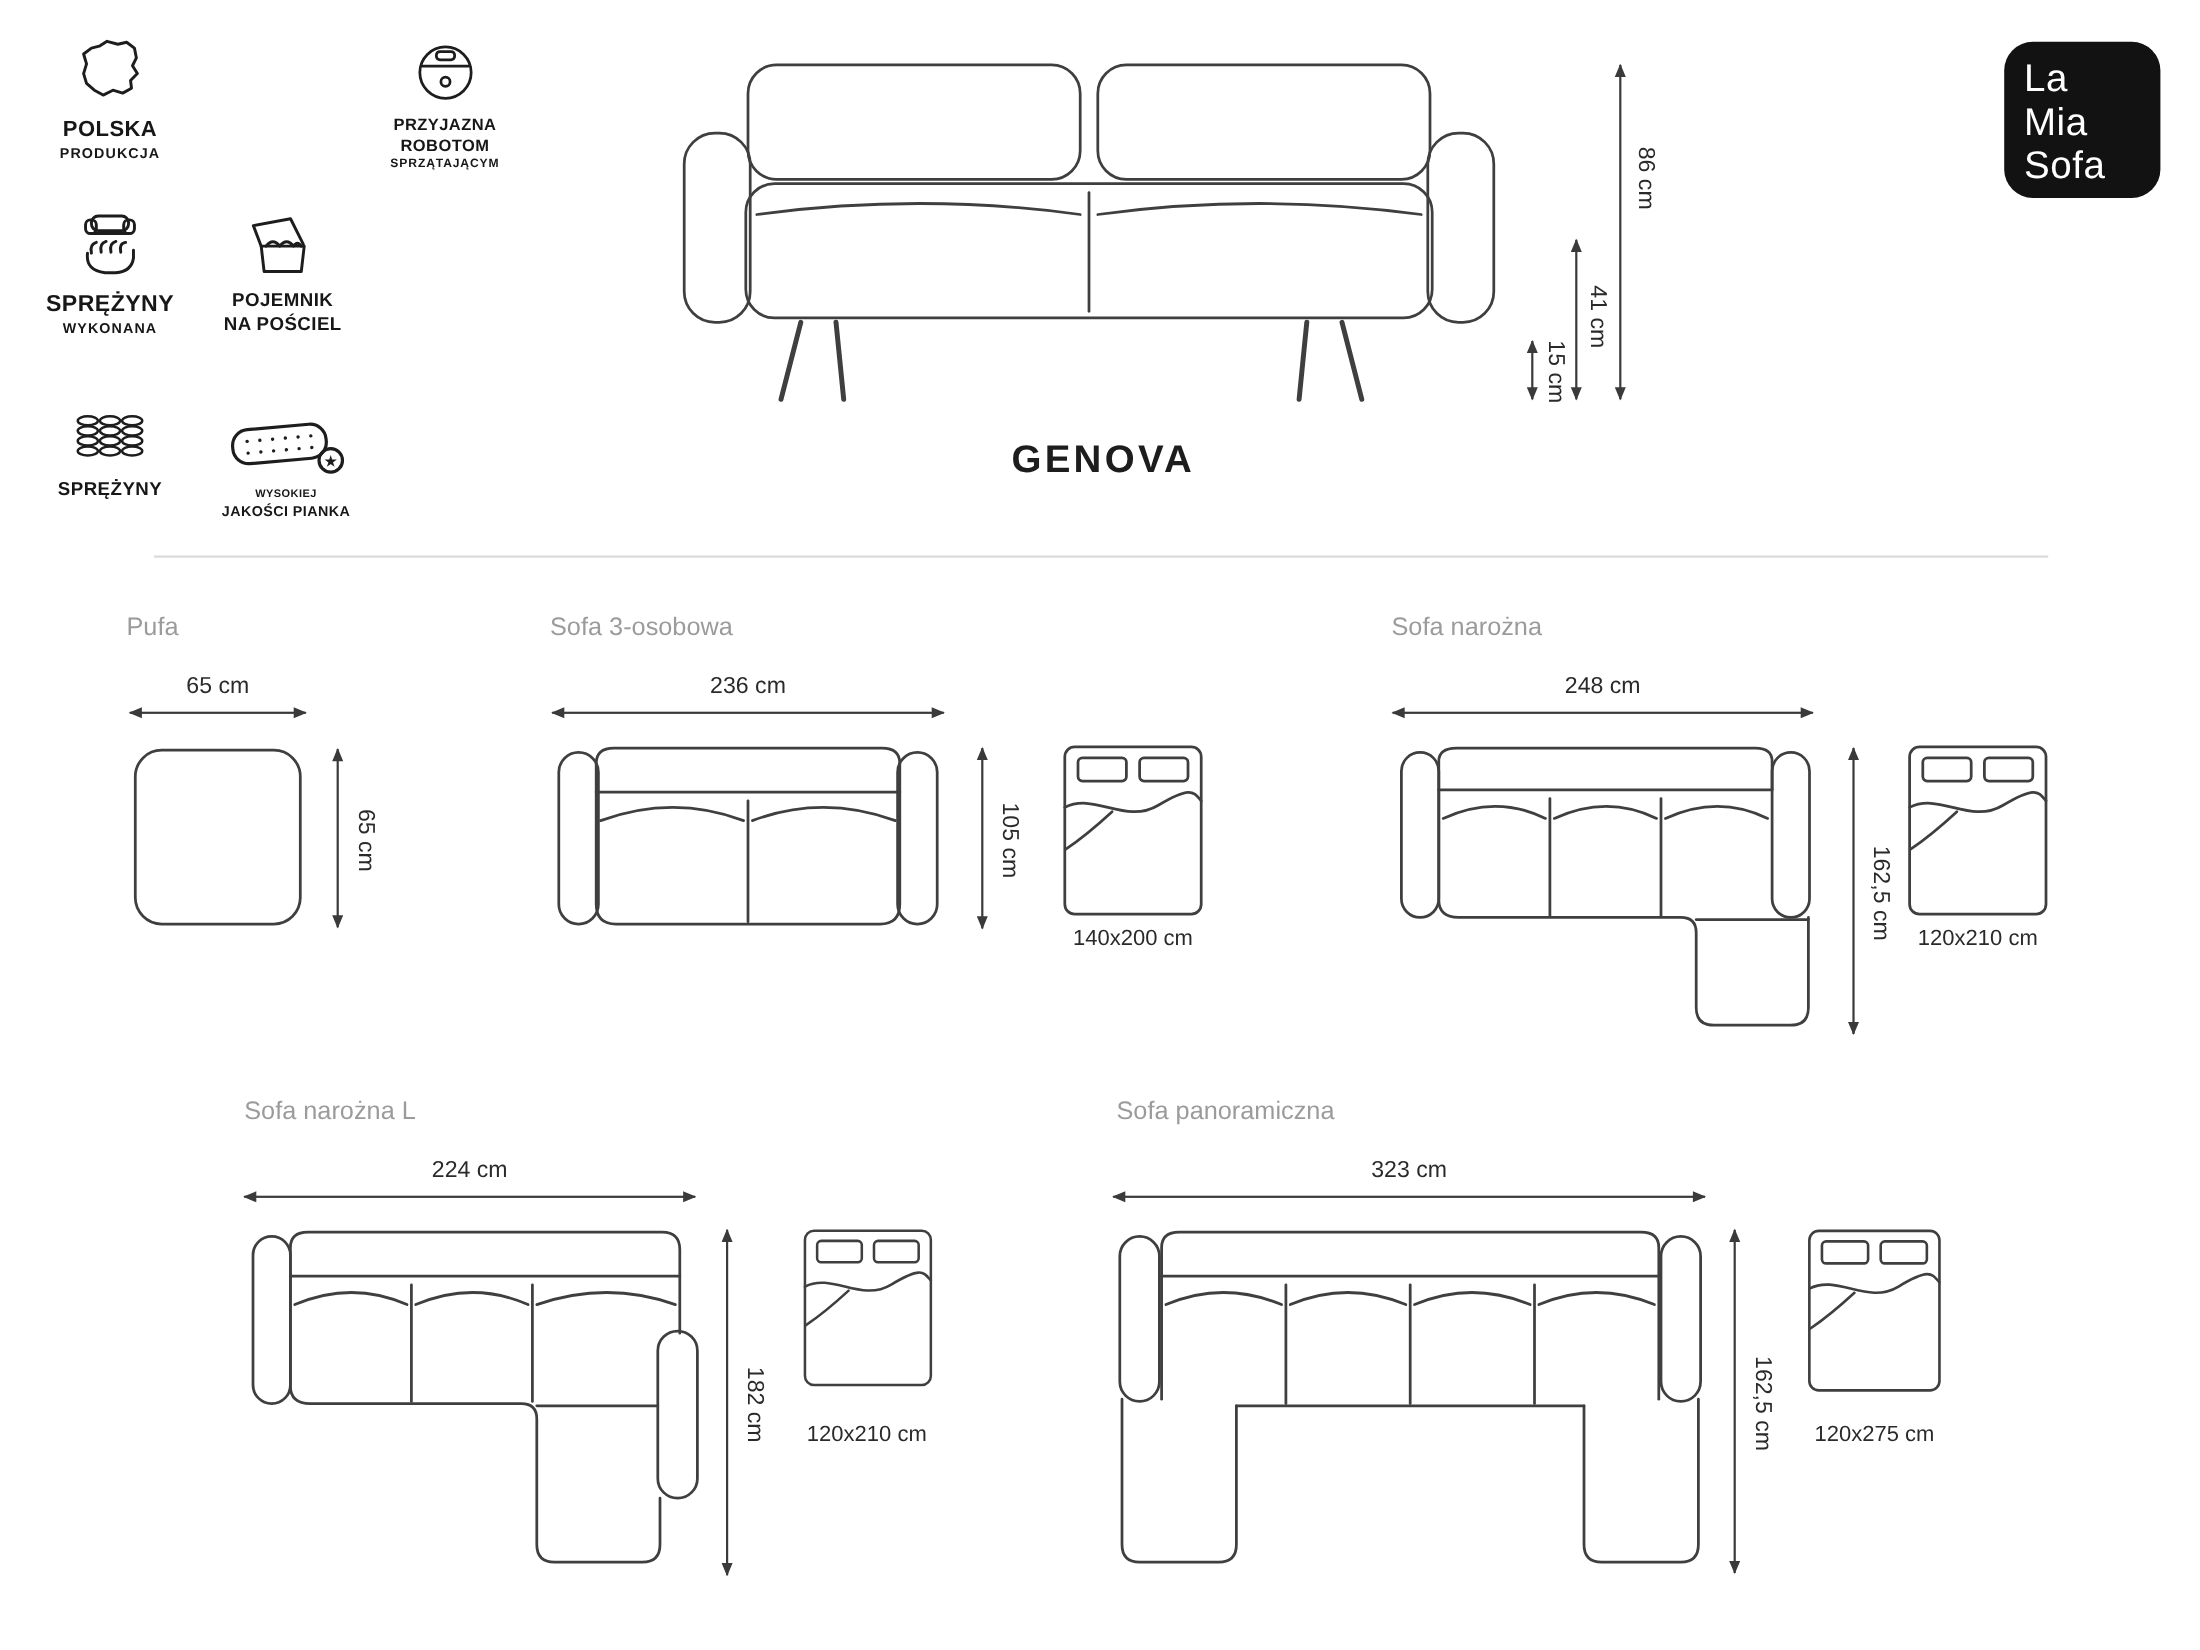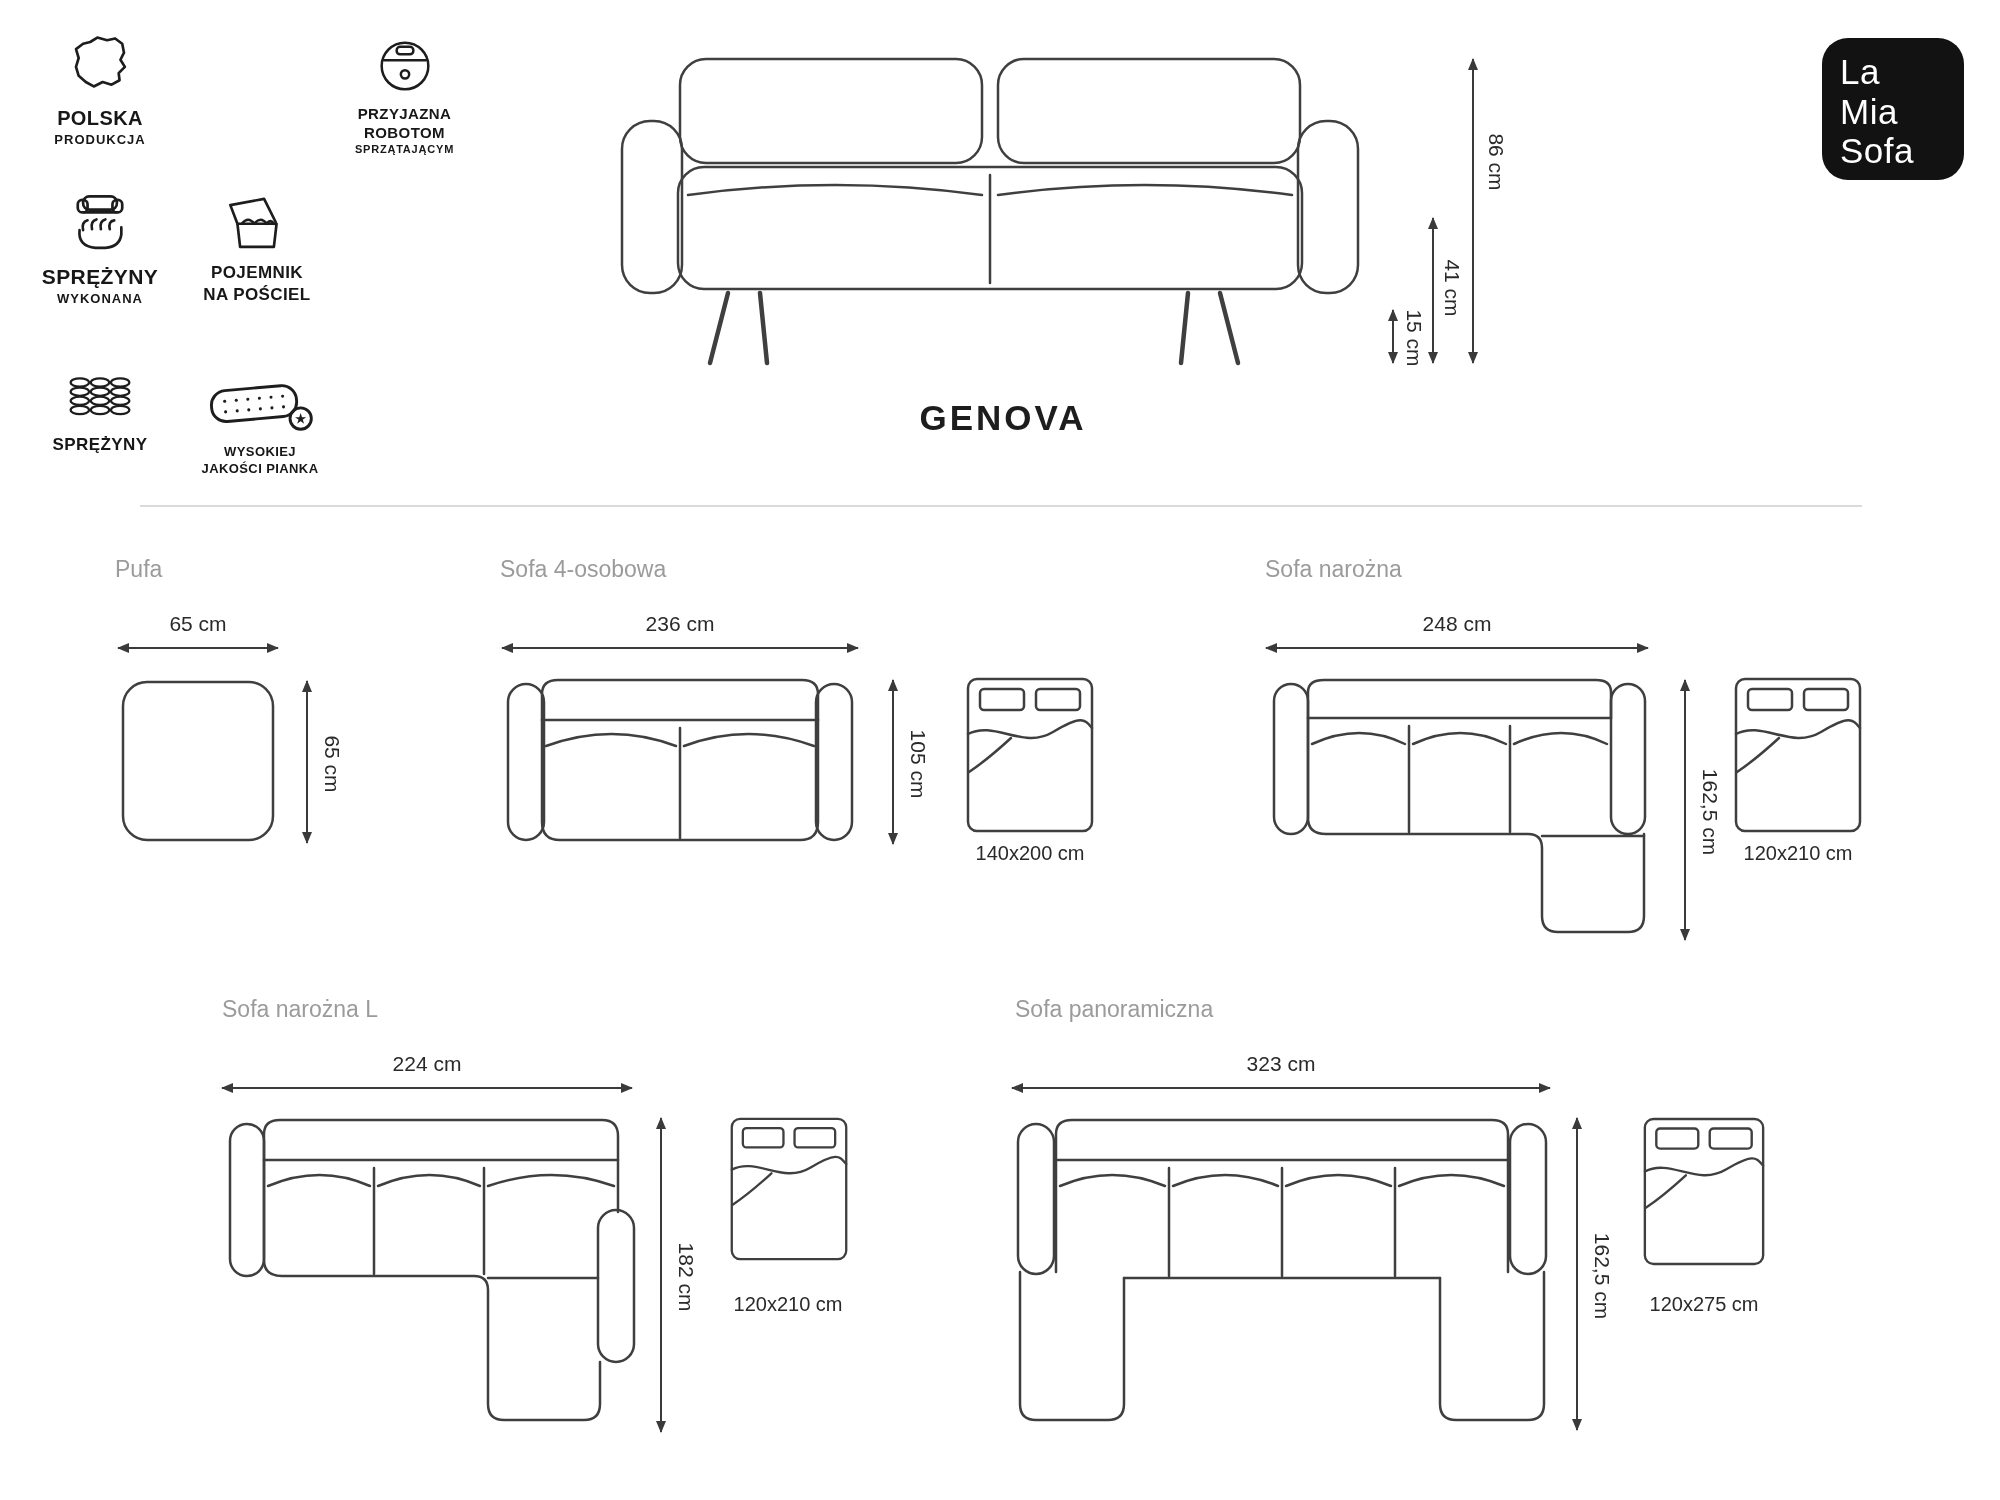--- a/index.html
+++ b/index.html
@@ -131,21 +131,21 @@
             <circle cx="36" cy="36" r="1.6"></circle>
             <circle cx="48" cy="36" r="1.6"></circle>
           <circle cx="60" cy="36" r="1.6"></circle>
             <circle cx="72" cy="36" r="1.6"></circle>
             <circle cx="84" cy="36" r="1.6"></circle>
         </g>
       </g>
       <circle class="lni" cx="102" cy="46" r="11"></circle>
       <text class="svgtxt" x="102" y="51" font-size="13" text-anchor="middle">★</text>
     </svg>
-    <div class="f-label" style="font-size:13px">WYSOKIEJ</div>
+    <div class="f-label" style="font-size:10px">WYSOKIEJ</div>
     <div class="f-label" style="font-size:13px">JAKOŚCI PIANKA</div>
   </div>
 
   <svg class="sketch" style="left:610px;top:55px" width="760" height="320" viewBox="0 0 760 320">
     <rect class="ln" x="70" y="4" width="302" height="104" rx="26"></rect>
     <rect class="ln" x="388" y="4" width="302" height="104" rx="26"></rect>
     <rect class="ln" x="12" y="66" width="60" height="172" rx="28"></rect>
     <rect class="ln" x="688" y="66" width="60" height="172" rx="28"></rect>
     <rect class="ln" x="68" y="112" width="624" height="122" rx="26"></rect>
     <line class="ln" x1="380" y1="120" x2="380" y2="228"></line>
@@ -178,21 +178,21 @@
 
   <div class="variant-title" style="left:115px;top:556px">Pufa</div>
   <div class="dim-text" style="left:138px;top:612px;width:120px">65 cm</div>
   <div class="dim-h" style="left:118px;top:647px;width:160px"></div>
   <svg class="sketch" style="left:118px;top:676px" width="160" height="170" viewBox="0 0 160 170">
     <rect class="ln" x="5" y="6" width="150" height="158" rx="24"></rect>
   </svg>
   <div class="dim-v" style="left:306px;top:681px;height:162px"></div>
   <div class="dim-text vert" style="left:272px;top:752px;width:120px">65 cm</div>
 
-  <div class="variant-title" style="left:500px;top:556px">Sofa 4-osobowa</div>
+  <div class="variant-title" style="left:500px;top:556px">Sofa 3-osobowa</div>
   <div class="dim-text" style="left:620px;top:612px;width:120px">236 cm</div>
   <div class="dim-h" style="left:502px;top:647px;width:356px"></div>
   <svg class="sketch" style="left:500px;top:672px" width="360" height="176" viewBox="0 0 360 176">
     <rect class="ln" x="8" y="12" width="36" height="156" rx="18"></rect>
     <rect class="ln" x="316" y="12" width="36" height="156" rx="18"></rect>
     <path class="ln" d="M42,48 L42,22 Q42,8 58,8 L302,8 Q318,8 318,22 L318,48"></path>
     <line class="ln" x1="42" y1="48" x2="318" y2="48"></line>
     <path class="ln" d="M42,48 L42,150 Q42,168 60,168 L300,168 Q318,168 318,150 L318,48"></path>
     <line class="ln" x1="180" y1="56" x2="180" y2="166"></line>
     <path class="ln" d="M46,74 Q112,50 176,74"></path>

